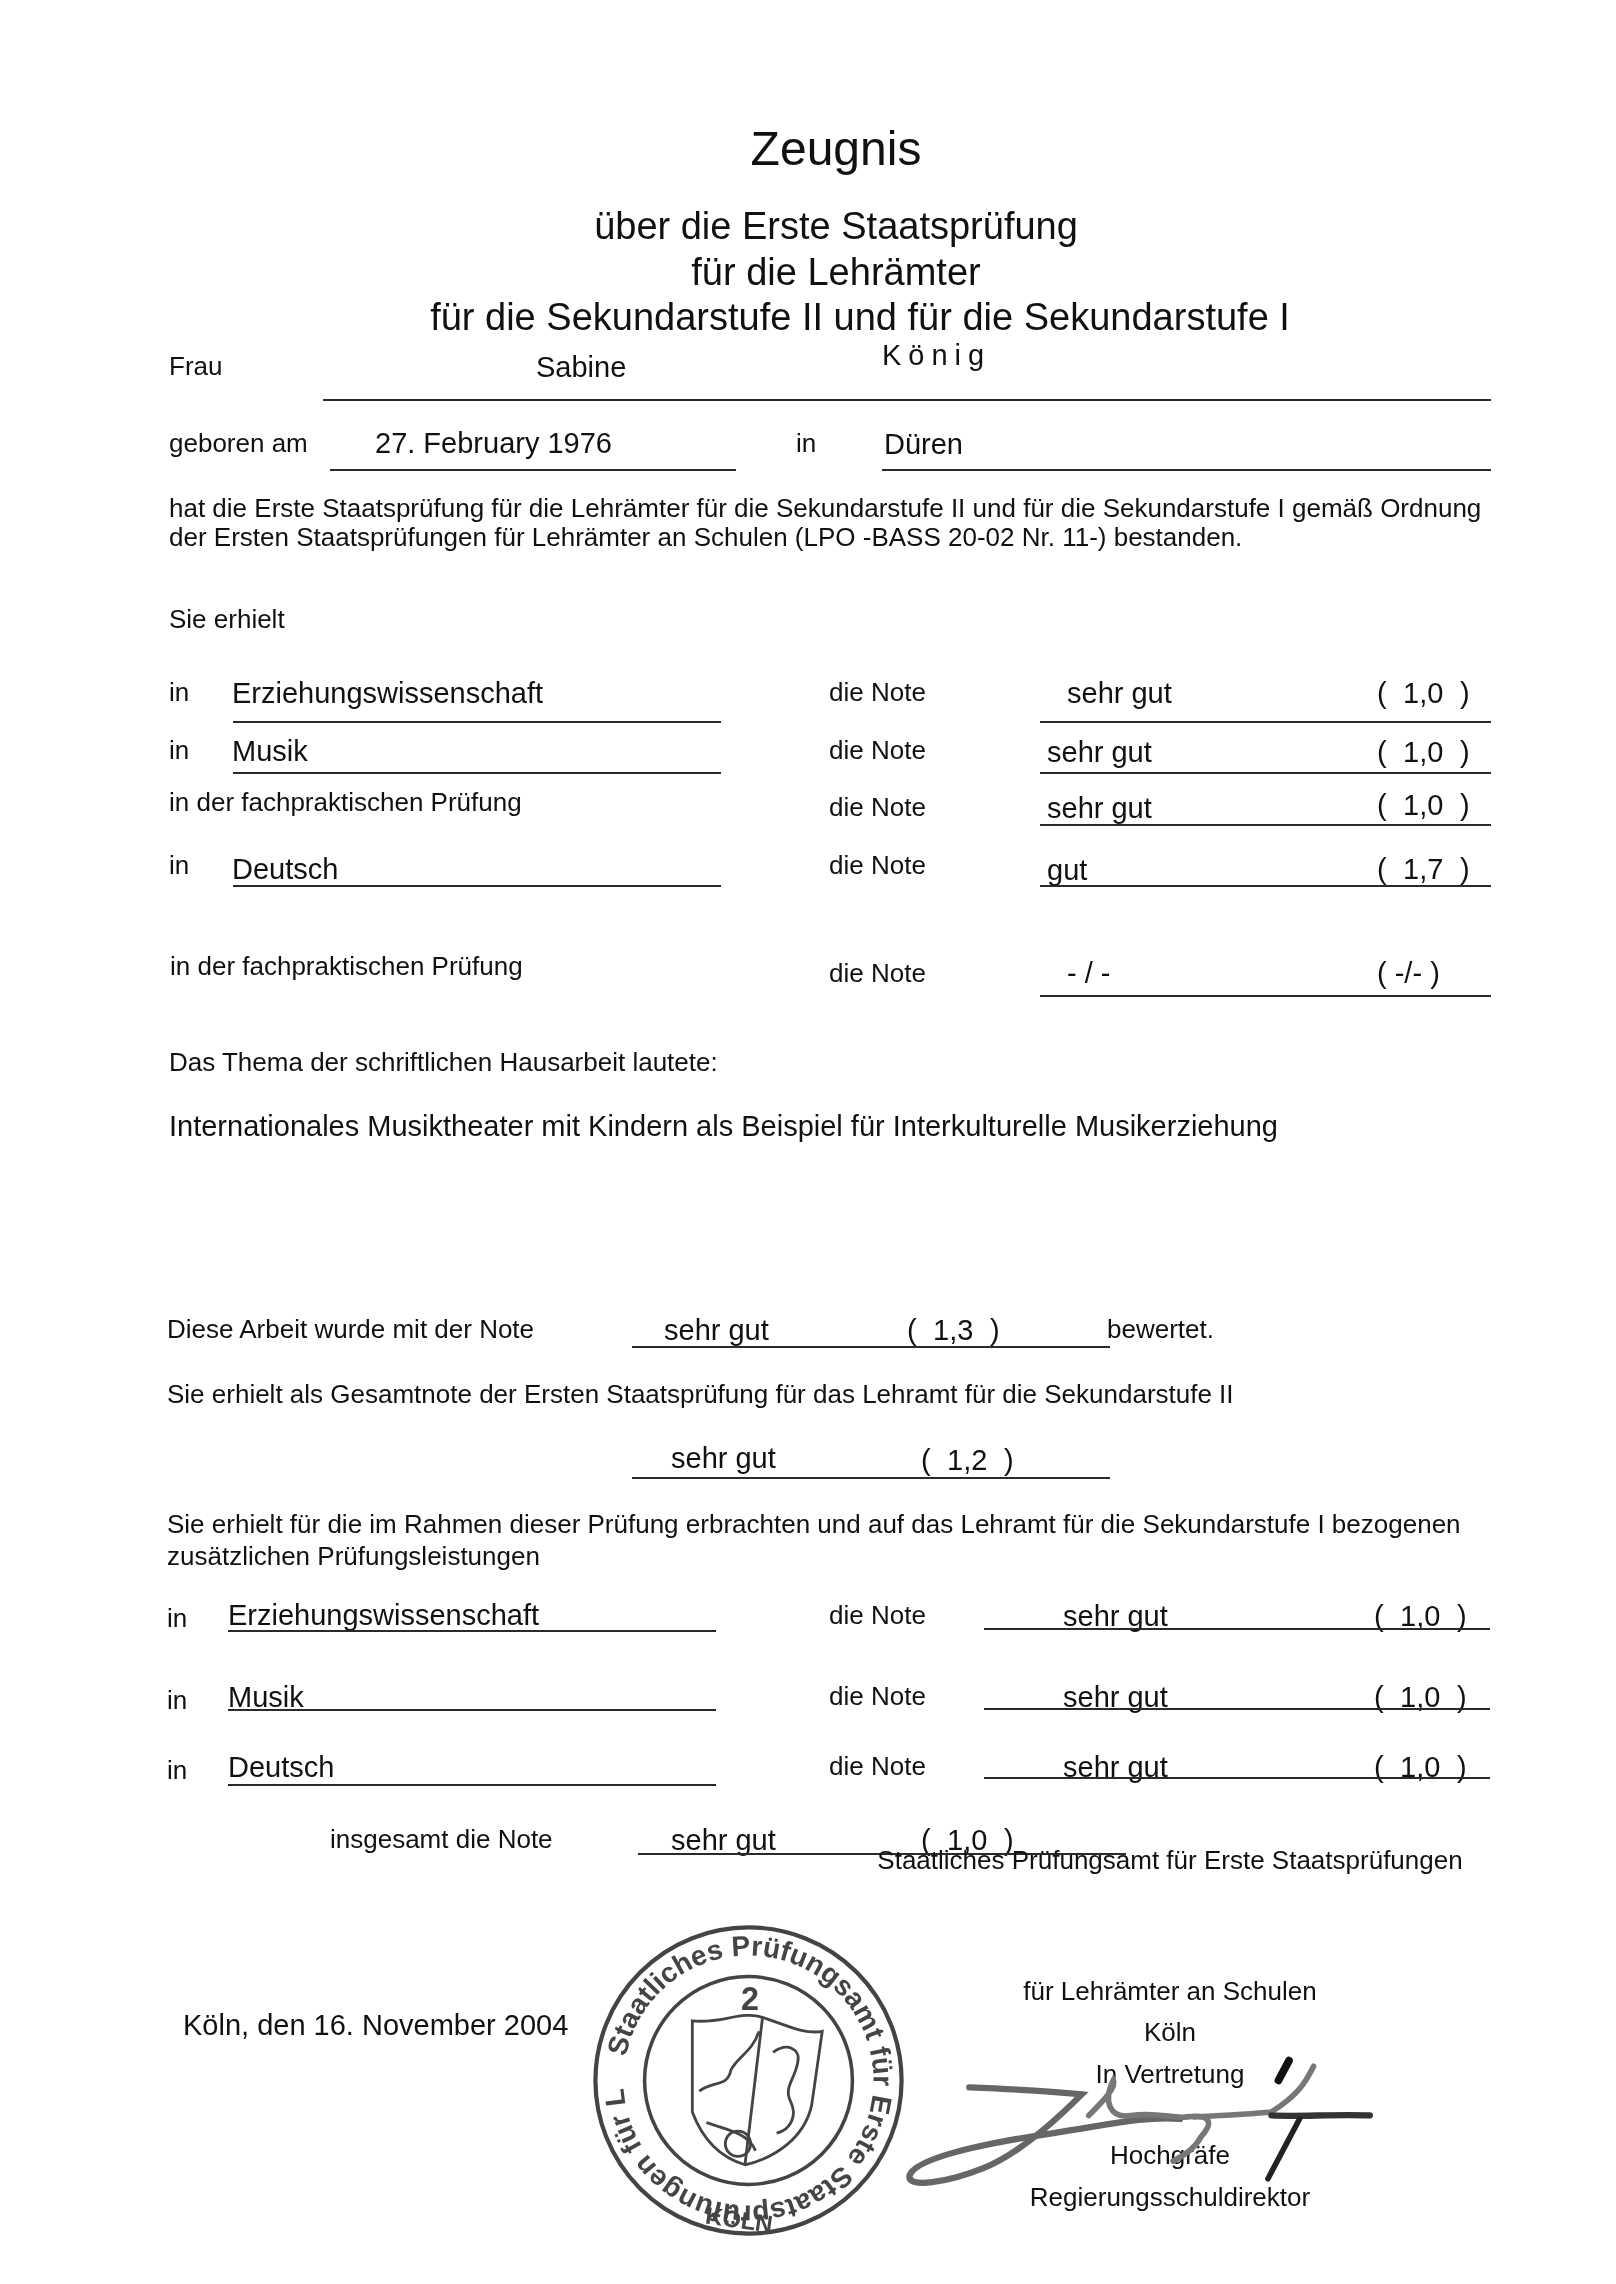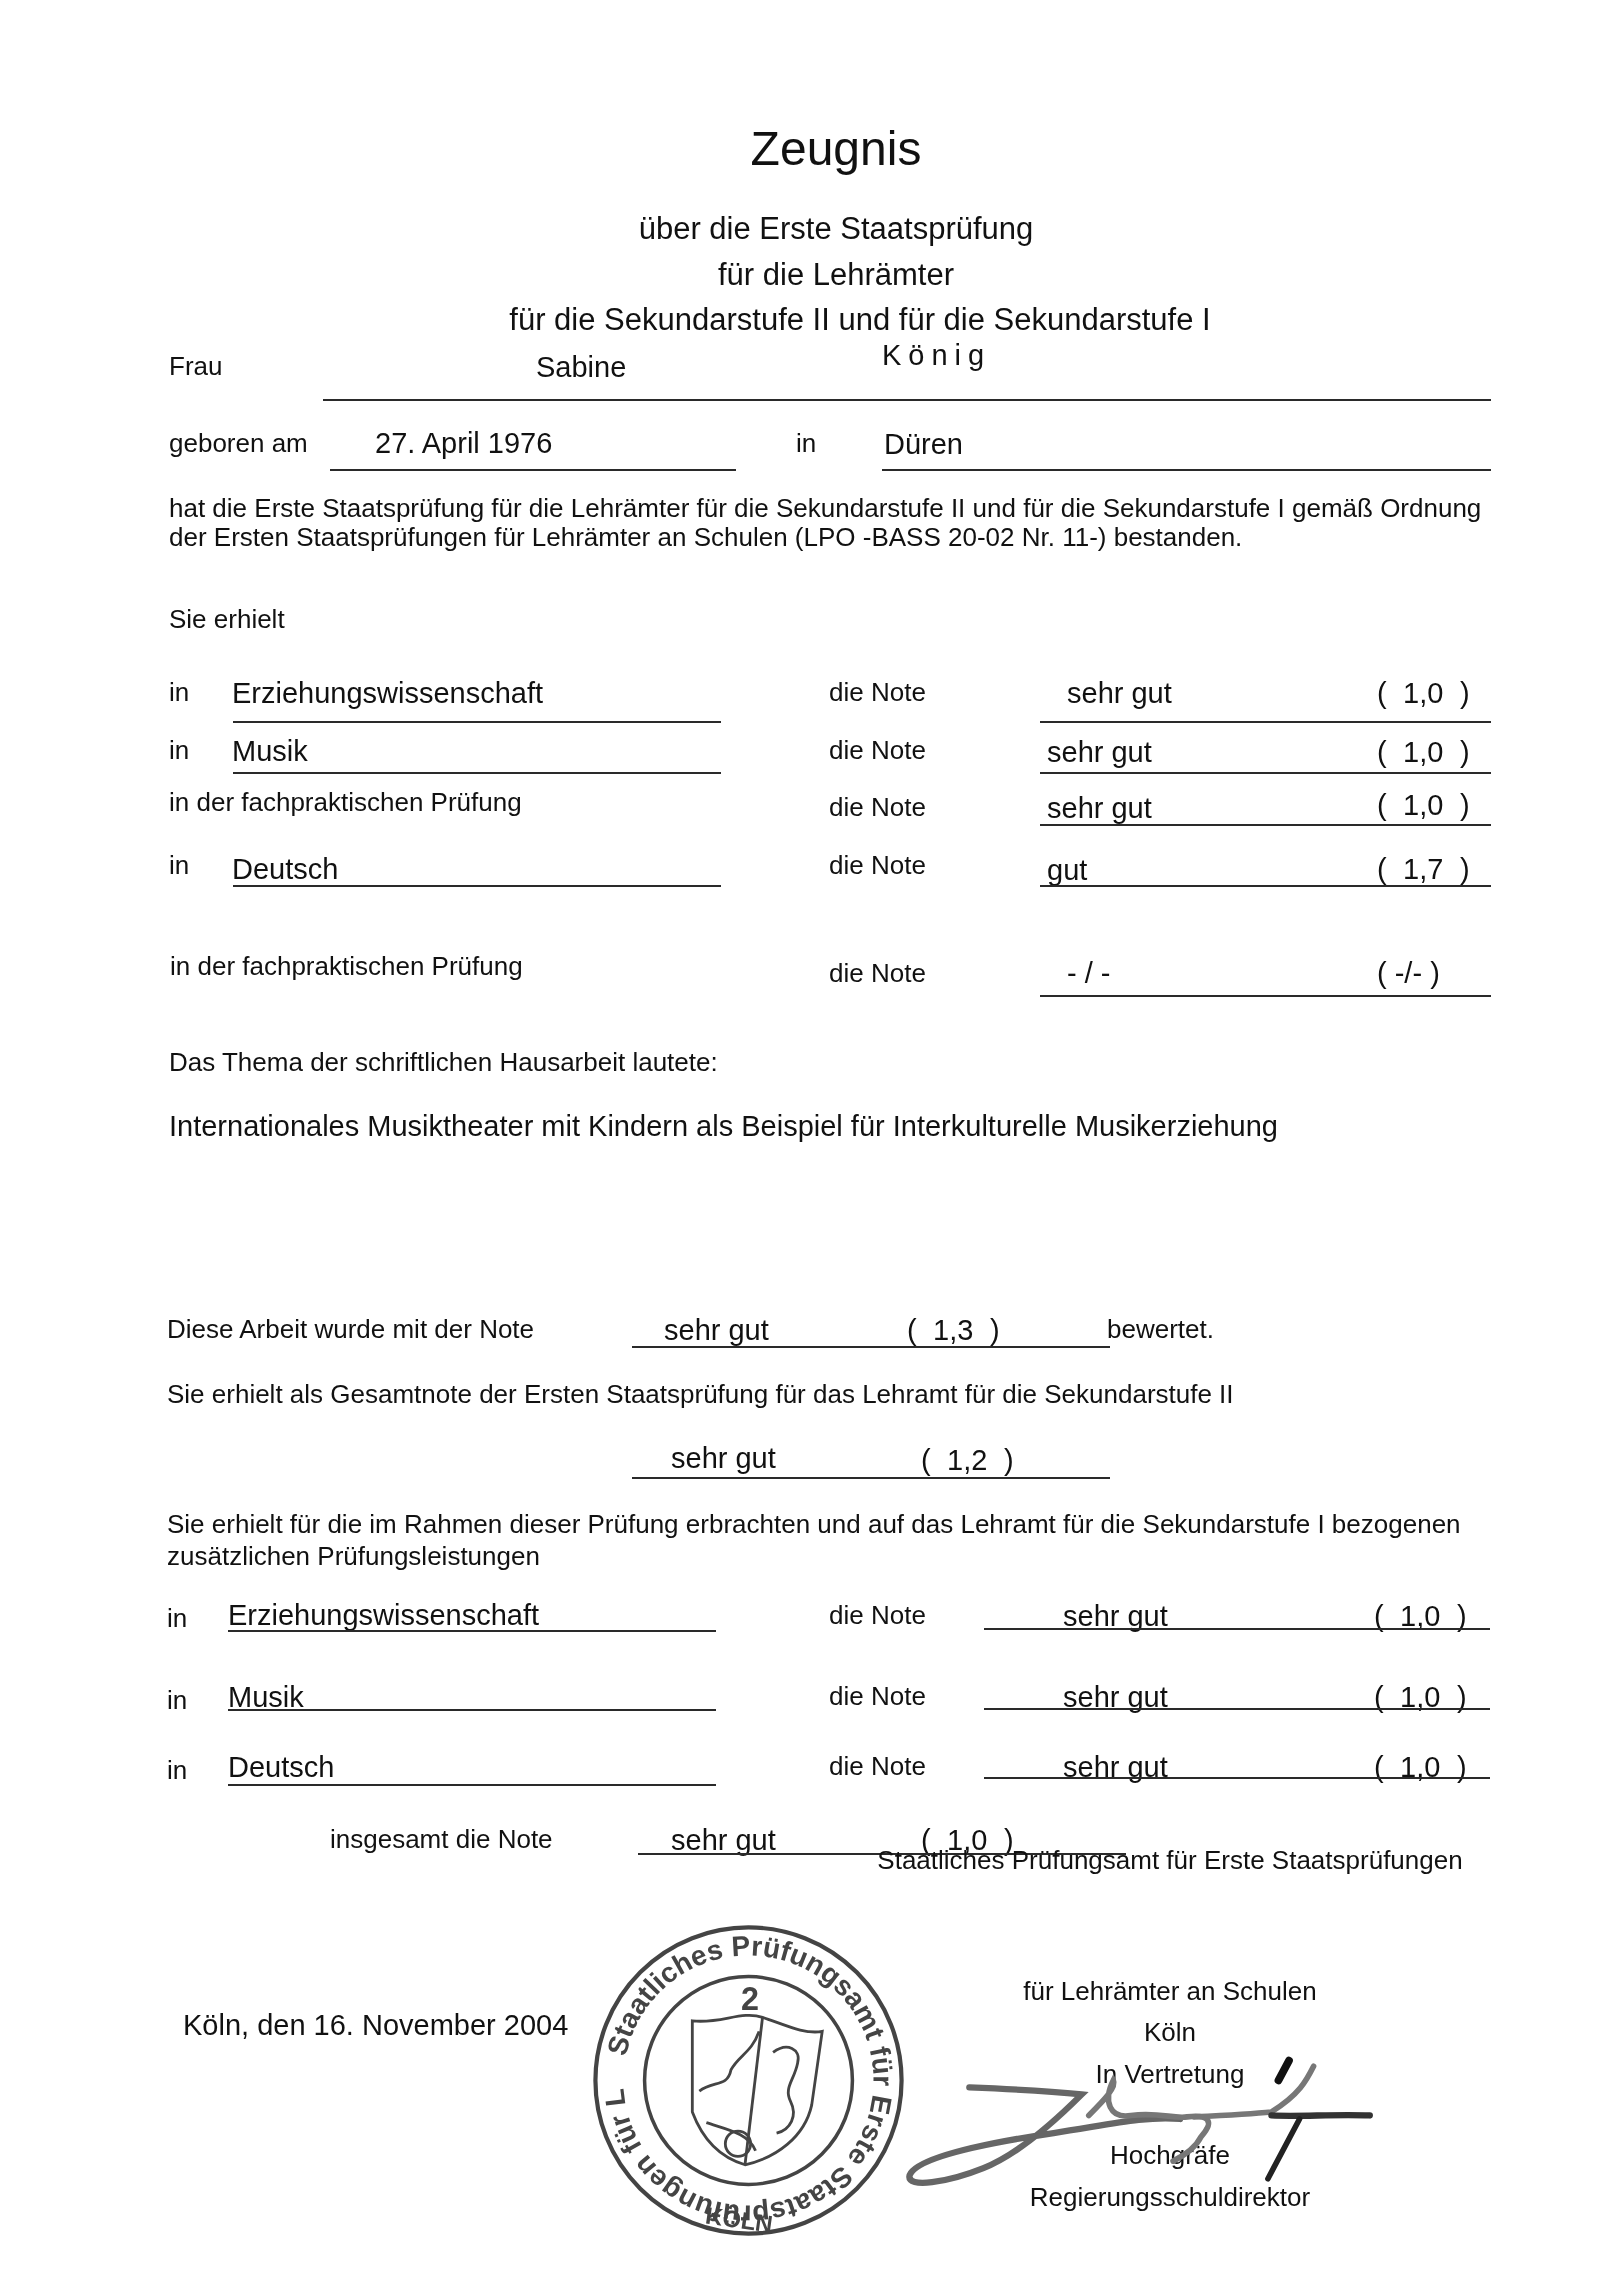--- a/index.html
+++ b/index.html
@@ -1,21 +1,21 @@
 <!DOCTYPE html>
 <html style="font-size:11.2px"><head>
 <meta charset="utf-8">
 <style>
   html, body { margin: 0; padding: 0; background: #ffffff; }
   body { width: 1616px; height: 2284px; position: relative; overflow: hidden;
          font-family: "Liberation Sans", sans-serif; color: #111; }
   .t { position: absolute; white-space: nowrap; line-height: 1; }
   .f36 { font-size: 26px; }
   .f40 { font-size: 29px; }
-  .f44 { font-size: 31px; margin-top: 6px; }
+  .f44 { font-size: 38px; }
   .ln { position: absolute; height: 2.1px; background: #2a2a2a; }
   .ctr { transform: translateX(-50%); }
   .title { font-size: 48px; }
   .spaced { letter-spacing: 7px; }
   svg.seal { position: absolute; left: 587px; top: 1919px; }
   svg.sig { position: absolute; left: 878px; top: 2038px; }
 </style>
 </head>
 <body>
 
@@ -23,21 +23,21 @@
 <div class="t f44 ctr" style="left:836px; top:207px;">über die Erste  Staatsprüfung</div>
 <div class="t f44 ctr" style="left:836px; top:253px;">für die Lehrämter</div>
 <div class="t f44 ctr" style="left:860px; top:298px;">für die Sekundarstufe II und für die Sekundarstufe I</div>
 
 <div class="t f36" style="left:169px; top:353px;">Frau</div>
 <div class="t f40" style="left:536px; top:353px;">Sabine</div>
 <div class="t f40 spaced" style="left:882px; top:341px;">König</div>
 <div class="ln" style="left:323px; top:399px; width:1168px;"></div>
 
 <div class="t f36" style="left:169px; top:430px;">geboren am</div>
-<div class="t f40" style="left:375px; top:429px;">27. April 1976</div>
+<div class="t f40" style="left:375px; top:429px;">27. February 1976</div>
 <div class="t f36" style="left:796px; top:430px;">in</div>
 <div class="t f40" style="left:884px; top:430px;">Düren</div>
 <div class="ln" style="left:330px; top:469px; width:406px;"></div>
 <div class="ln" style="left:882px; top:469px; width:609px;"></div>
 
 <div class="t f36" style="left:169px; top:495px;">hat die Erste Staatsprüfung für die Lehrämter für die Sekundarstufe II und für die Sekundarstufe I gemäß Ordnung</div>
 <div class="t f36" style="left:169px; top:524px;">der Ersten Staatsprüfungen für Lehrämter an Schulen (LPO  -BASS 20-02 Nr. 11-) bestanden.</div>
 <div class="t f36" style="left:169px; top:606px;">Sie erhielt</div>
 
 <div>

